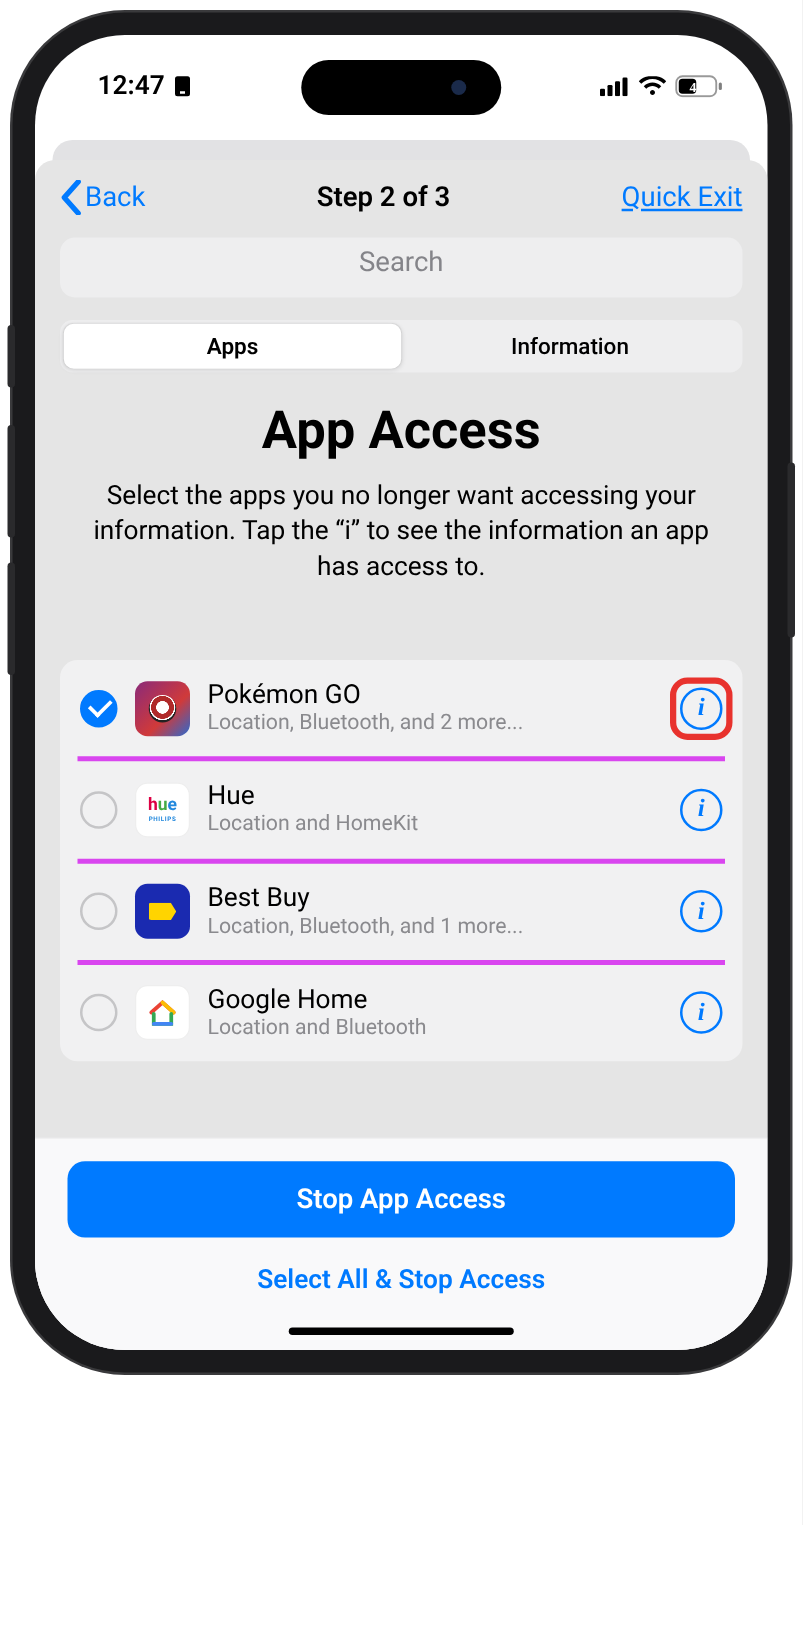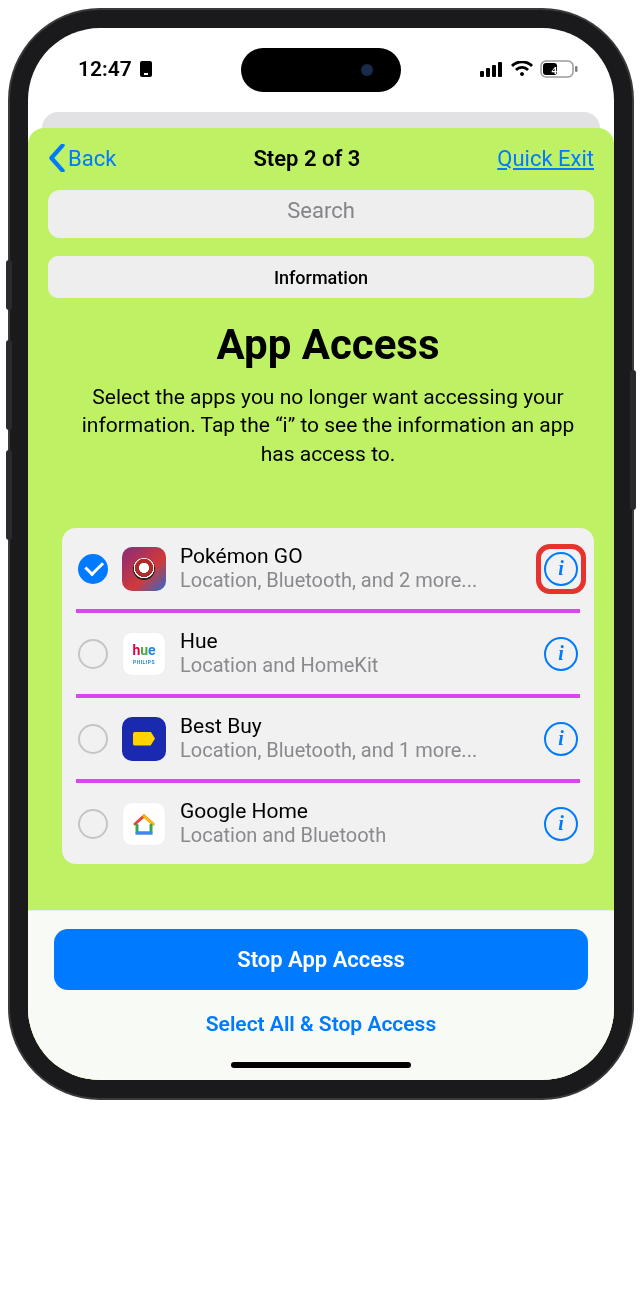--- a/index.html
+++ b/index.html
@@ -75,21 +75,21 @@
     top: 84px;
     left: 14px; right: 14px;
     height: 30px;
     background: #e2e2e4;
     border-radius: 16px 16px 0 0;
   }
   .sheet {
     position: absolute;
     top: 100px;
     left: 0; right: 0; bottom: 0;
-    background: #bef264;
+    background: #e5e5e5;
     border-radius: 16px 16px 0 0;
     display: flex;
     flex-direction: column;
     overflow: hidden;
   }
   .nav-bar {
     display: flex;
     align-items: center;
     justify-content: space-between;
     padding: 16px 20px 10px;
@@ -134,21 +134,21 @@
     font-size: 18px;
     font-weight: 500;
     color: #000;
     border-radius: 8px;
   }
   .seg-item.selected {
     background: #fff;
     box-shadow: 0 1px 4px rgba(0,0,0,0.12), 0 0 1px rgba(0,0,0,0.08);
     font-weight: 600;
   }
-  .content { flex: 1; overflow: hidden; padding: 0 20px; margin-left: 14px; }
+  .content { flex: 1; overflow: hidden; padding: 0 20px; }
   .page-title {
     font-size: 42px;
     font-weight: 700;
     text-align: center;
     margin: 6px 0 14px;
     color: #000;
   }
   .page-desc {
     font-size: 21px;
     text-align: center;
@@ -194,21 +194,21 @@
     width: 44px; height: 44px;
     border-radius: 10px;
     flex-shrink: 0;
     display: flex;
     align-items: center;
     justify-content: center;
     overflow: hidden;
   }
   .app-text { flex: 1; min-width: 0; }
   .app-name { font-size: 21px; color: #000; margin-bottom: 0px; }
-  .app-perms { font-size: 20px; color: #8a8a8e; line-height: 1.25; }
+  .app-perms { font-size: 17px; color: #8a8a8e; line-height: 1.25; }
   .info-btn {
     width: 34px; height: 34px;
     border: 2.5px solid #007aff;
     border-radius: 50%;
     color: #007aff;
     display: flex;
     align-items: center;
     justify-content: center;
     font-weight: 600;
     font-size: 20px;
@@ -324,20 +324,21 @@
         <span class="spacer"></span>
         <svg width="16" height="24" viewBox="0 0 16 24">
             <rect x="5" y="1" width="6" height="13" rx="3" fill="#848489"></rect>
             <path d="M2 11c0 4 2.5 6 6 6s6-2 6-6" stroke="#848489" stroke-width="1.8" fill="none" stroke-linecap="round"></path>
             <line x1="8" y1="17" x2="8" y2="22" stroke="#848489" stroke-width="1.8"></line>
             <line x1="4" y1="22" x2="12" y2="22" stroke="#848489" stroke-width="1.8" stroke-linecap="round"></line>
           </svg>
       </div>
 
       <div class="seg-control">
+        <div class="seg-item selected">Apps</div>
         <div class="seg-item">Information</div>
       </div>
 
       <div class="content">
         <h1 class="page-title">App Access</h1>
         <p class="page-desc">Select the apps you no longer want accessing your information. Tap the “i” to see the information an app has access to.</p>
 
         <div class="app-list">
 
         <div class="app-row">

